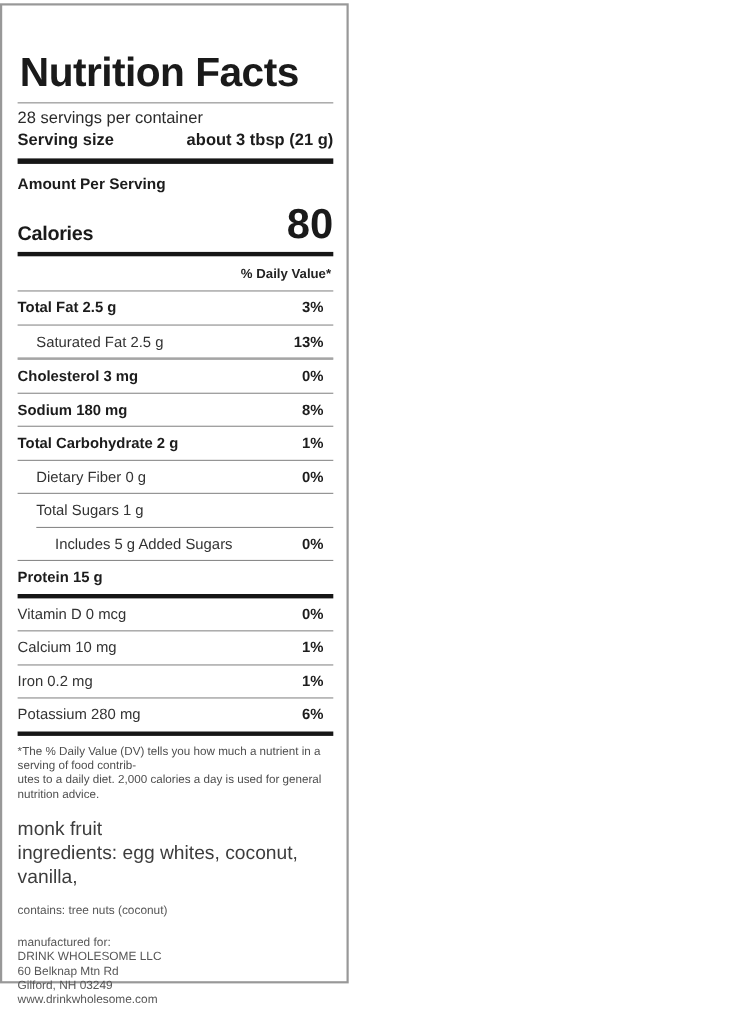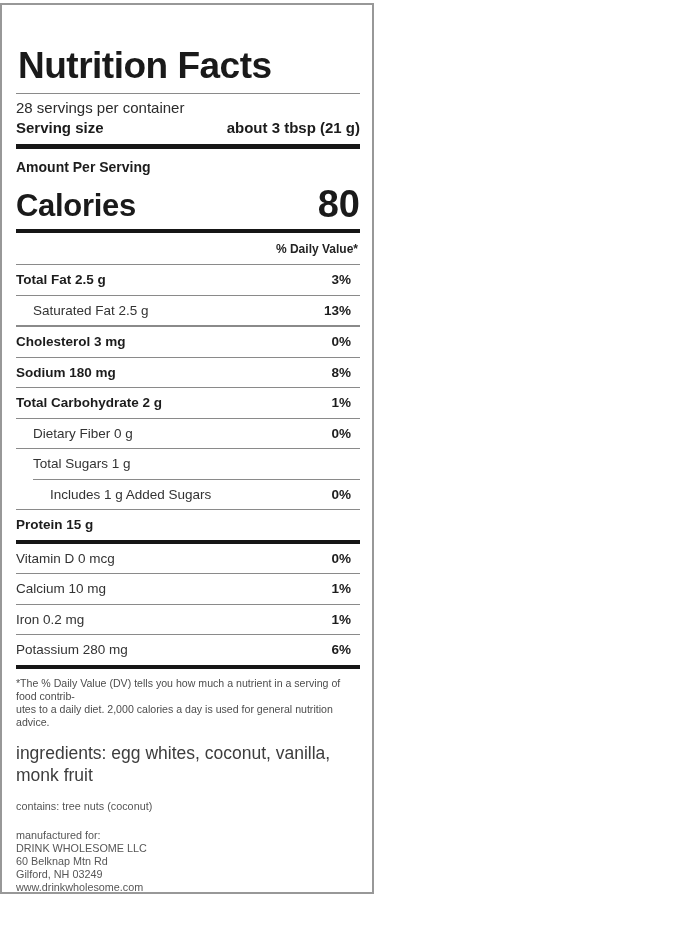--- a/index.html
+++ b/index.html
@@ -15,21 +15,21 @@
     position: relative;
     width: 679px;
     height: 935px;
     background: #ffffff;
     overflow: hidden;
   }
   .label-box {
     position: absolute;
     left: 0;
     top: 3px;
-    width: 374px;
+    width: 317px;
     height: 891px;
     box-sizing: border-box;
     border: 2px solid #989898;
     background: #ffffff;
     padding: 42px 12px 0 14px;
     color: #1f1f1f;
   }
   .title {
     font-size: 37px;
     font-weight: bold;
@@ -73,21 +73,21 @@
   }
   .cal-row {
     display: flex;
     justify-content: space-between;
     align-items: flex-end;
     margin-top: 6px;
     margin-bottom: 6px;
     height: 42px;
   }
   .cal-label {
-    font-size: 31px;
+    font-size: 18px;
     font-weight: bold;
     letter-spacing: -0.3px;
     color: #1a1a1a;
     line-height: 1;
     padding-bottom: 2px;
   }
   .cal-value {
     font-size: 38px;
     font-weight: bold;
     color: #1a1a1a;
@@ -211,21 +211,21 @@
     </div>
 
     <div class="hr"></div>
     <div class="row">
       <span class="nm ind1">Total Sugars 1 g</span>
       <span class="dv"></span>
     </div>
 
     <div class="hr ind"></div>
     <div class="row">
-      <span class="nm ind2">Includes 1 g Added Sugars</span>
+      <span class="nm ind2">Includes 5 g Added Sugars</span>
       <span class="dv">0%</span>
     </div>
 
     <div class="hr"></div>
     <div class="row">
       <span class="nm b">Protein 15 g</span>
       <span class="dv"></span>
     </div>
 
     <div class="bar"></div>
@@ -254,22 +254,22 @@
     </div>
 
     <div class="bar"></div>
 
     <div class="footnote">
       <div>*The % Daily Value (DV) tells you how much a nutrient in a serving of food contrib-</div>
       <div>utes to a daily diet. 2,000 calories a day is used for general nutrition advice.</div>
     </div>
 
     <div class="ingredients">
+      <div>monk fruit</div>
       <div>ingredients: egg whites, coconut, vanilla,</div>
-      <div>monk fruit</div>
     </div>
 
     <div class="contains">contains: tree nuts (coconut)</div>
 
     <div class="manufacturer">
       <div>manufactured for:</div>
       <div>DRINK WHOLESOME LLC</div>
       <div>60 Belknap Mtn Rd</div>
       <div>Gilford, NH 03249</div>
       <div>www.drinkwholesome.com</div>

